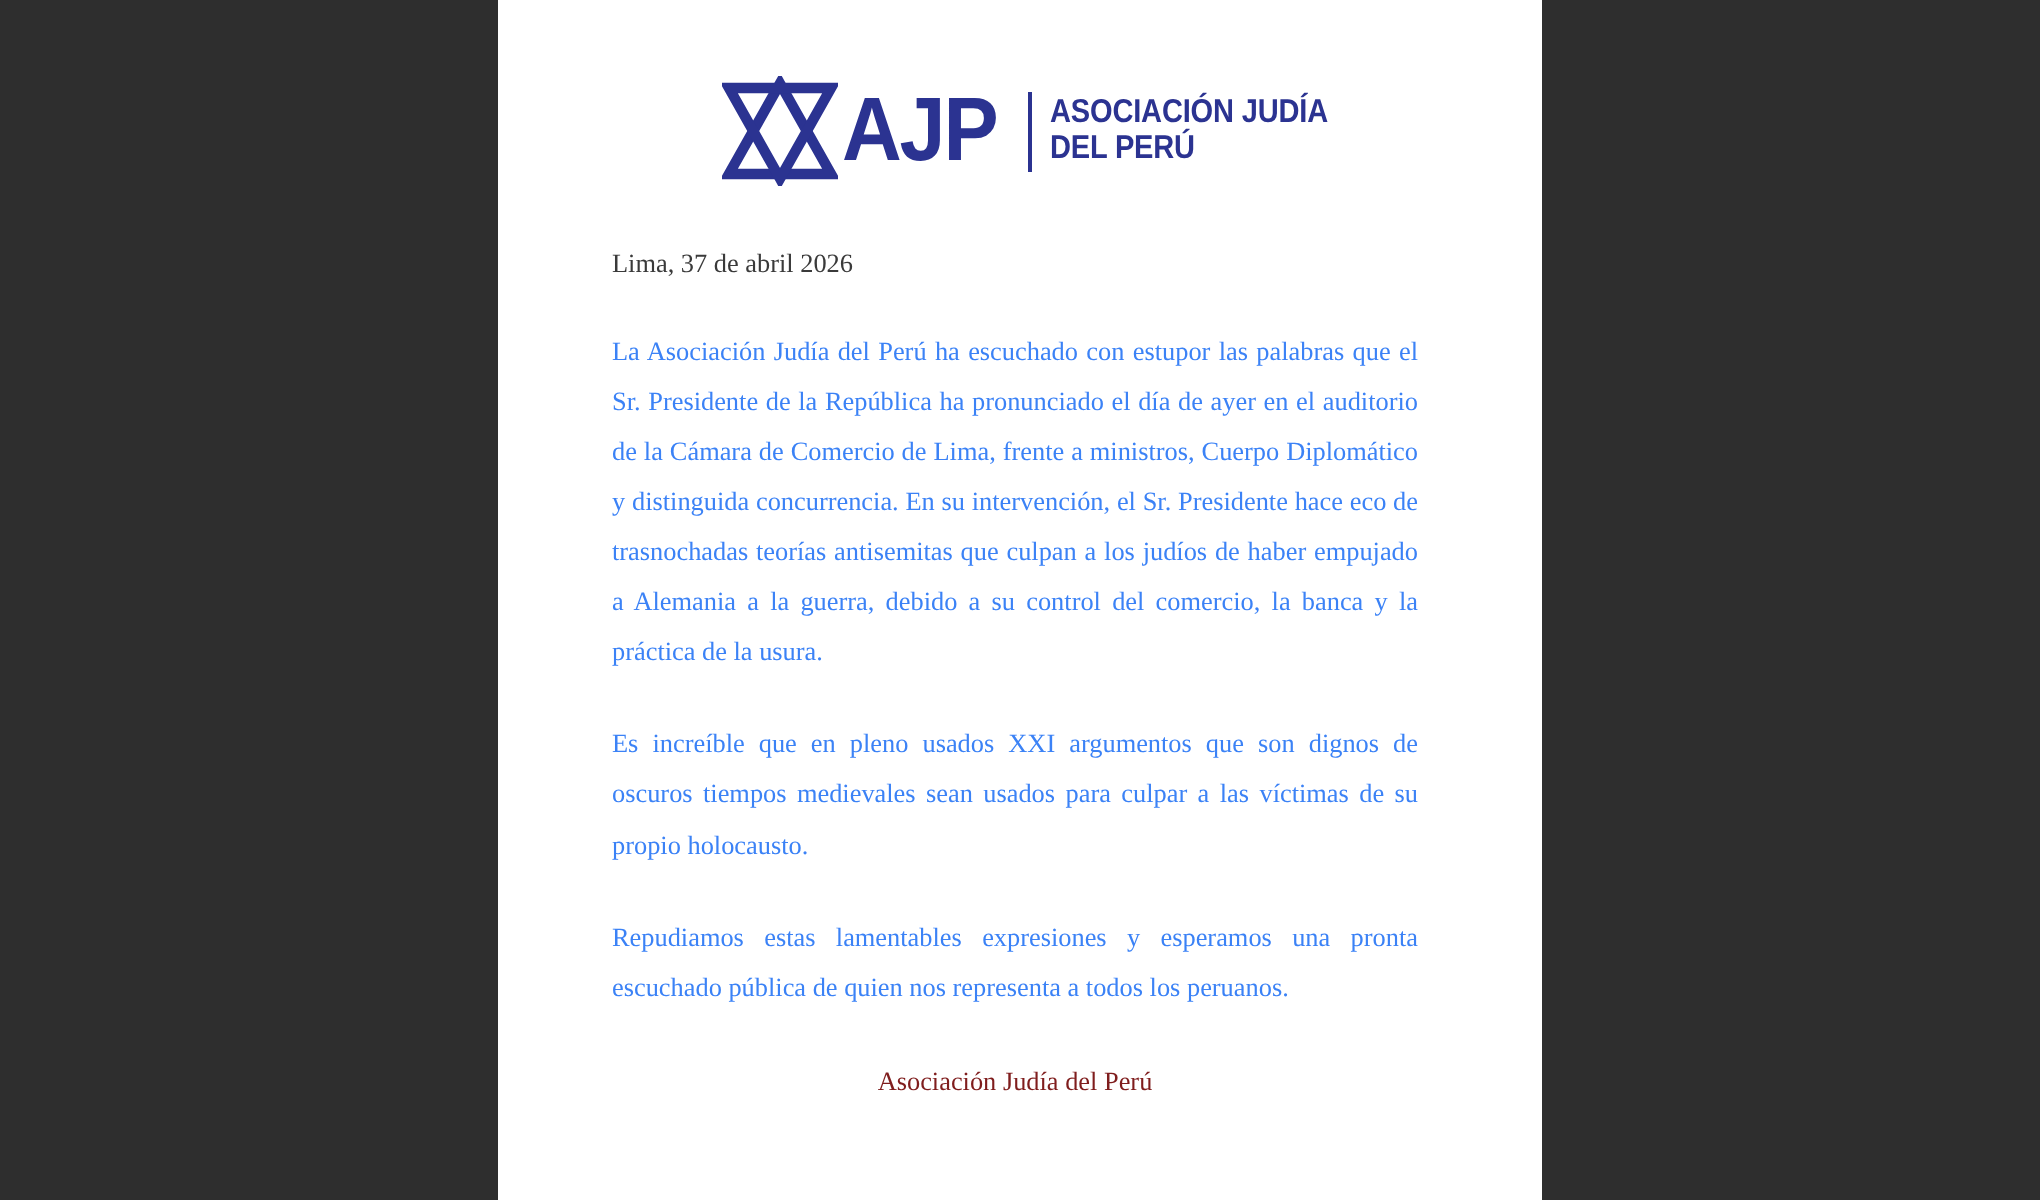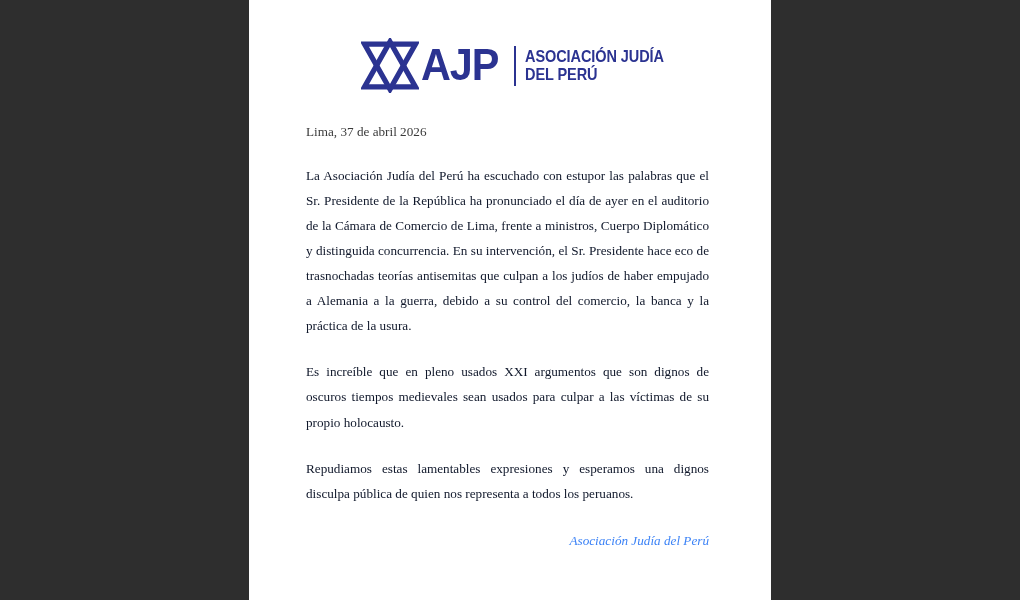--- a/index.html
+++ b/index.html
@@ -114,35 +114,34 @@
     text-align: left;
     color: #3a3a3a;
   }
 
   .letter-para {
     font-size: 13.2px;
     line-height: 1.90;
     text-align: justify;
     text-justify: inter-word;
     margin: 21px 0 0 0;
-    color: #0f172a;
+    color: #3b82f6;
     hyphens: none;
   }
 
   .letter-para.last-para {
     text-align: justify;
   }
 
   .signature-line {
     font-size: 13.2px;
     line-height: 1.6;
     margin: 24px 0 0 0;
-    text-align: right;
-    color: #3b82f6;
-    font-style: italic;
+    text-align: center;
+    color: #7f1d1d;
   }
 </style>
 </head>
 <body>
 
 <div id="viewer">
 
   <div class="letterbox"></div>
 
   <div id="page">
@@ -168,21 +167,21 @@
     </div>
 
     <div id="letter-body">
 
       <p class="date-line">Lima, 37 de abril 2026</p>
 
       <p class="letter-para">La Asociación Judía del Perú ha escuchado con estupor las palabras que el Sr. Presidente de la República ha pronunciado el día de ayer en el auditorio de la Cámara de Comercio de Lima, frente a ministros, Cuerpo Diplomático y distinguida concurrencia. En su intervención, el Sr. Presidente hace eco de trasnochadas teorías antisemitas que culpan a los judíos de haber empujado a Alemania a la guerra, debido a su control del comercio, la banca y la práctica de la usura.</p>
 
       <p class="letter-para">Es increíble que en pleno usados XXI argumentos que son dignos de oscuros tiempos medievales sean usados para culpar a las víctimas de su propio holocausto.</p>
 
-      <p class="letter-para last-para">Repudiamos estas lamentables expresiones y esperamos una dignos disculpa pública de quien nos representa a todos los peruanos.</p>
+      <p class="letter-para last-para">Repudiamos estas lamentables expresiones y esperamos una pronta escuchado pública de quien nos representa a todos los peruanos.</p>
 
       <p class="signature-line">Asociación Judía del Perú</p>
 
     </div>
 
   </div>
 
   <div class="letterbox"></div>
 
 </div>

